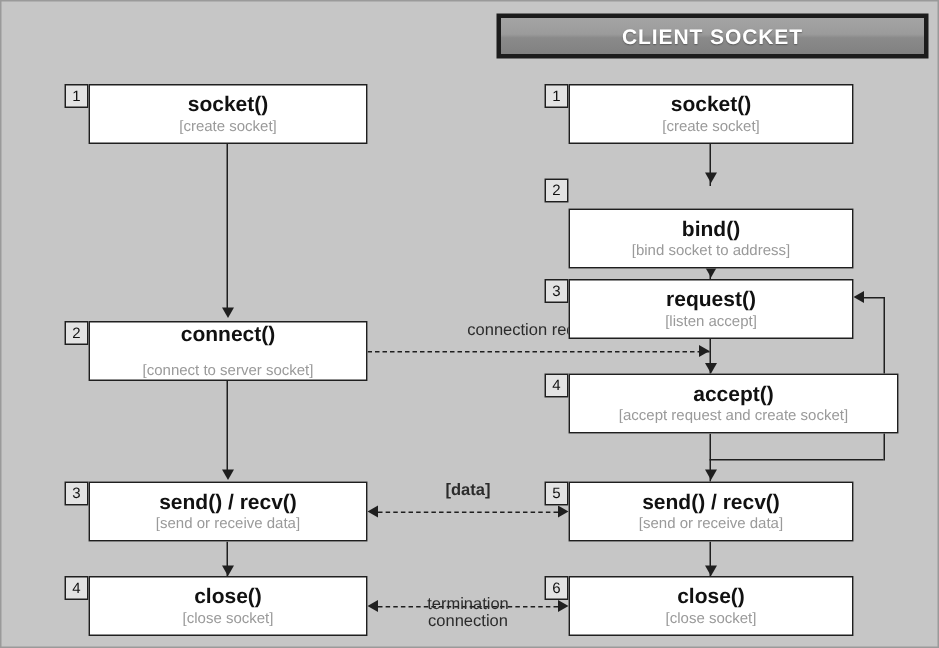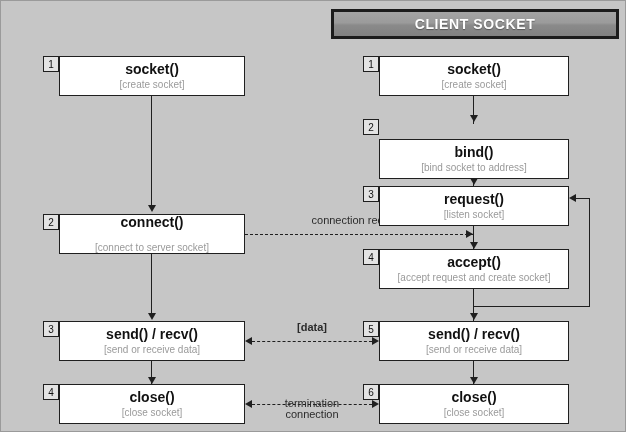--- a/index.html
+++ b/index.html
@@ -218,27 +218,27 @@
   <div class="node" style="left:378px; top:118px; width:190px; height:40px;margin-top:20px;">
     <div class="fn">bind()</div>
     <div class="desc">[bind socket to address]</div>
   </div>
 
   <div class="badge" style="left:362px; top:185px;">
     <span>3</span>
   </div>
   <div class="node" style="left:378px; top:185px; width:190px; height:40px;">
     <div class="fn">request()</div>
-    <div class="desc">[listen socket]</div>
+    <div class="desc">[listen accept]</div>
   </div>
 
   <div class="badge" style="left:362px; top:248px;">
     <span>4</span>
   </div>
-  <div class="node" style="left:378px; top:248px; width:190px; height:40px;">
+  <div class="node" style="left:378px; top:248px; width:220px; height:40px;">
     <div class="fn">accept()</div>
     <div class="desc">[accept request and create socket]</div>
   </div>
 
   <div class="badge" style="left:362px; top:320px;">
     <span>5</span>
   </div>
   <div class="node" style="left:378px; top:320px; width:190px; height:40px;">
     <div class="fn">send() / recv()</div>
     <div class="desc">[send or receive data]</div>

